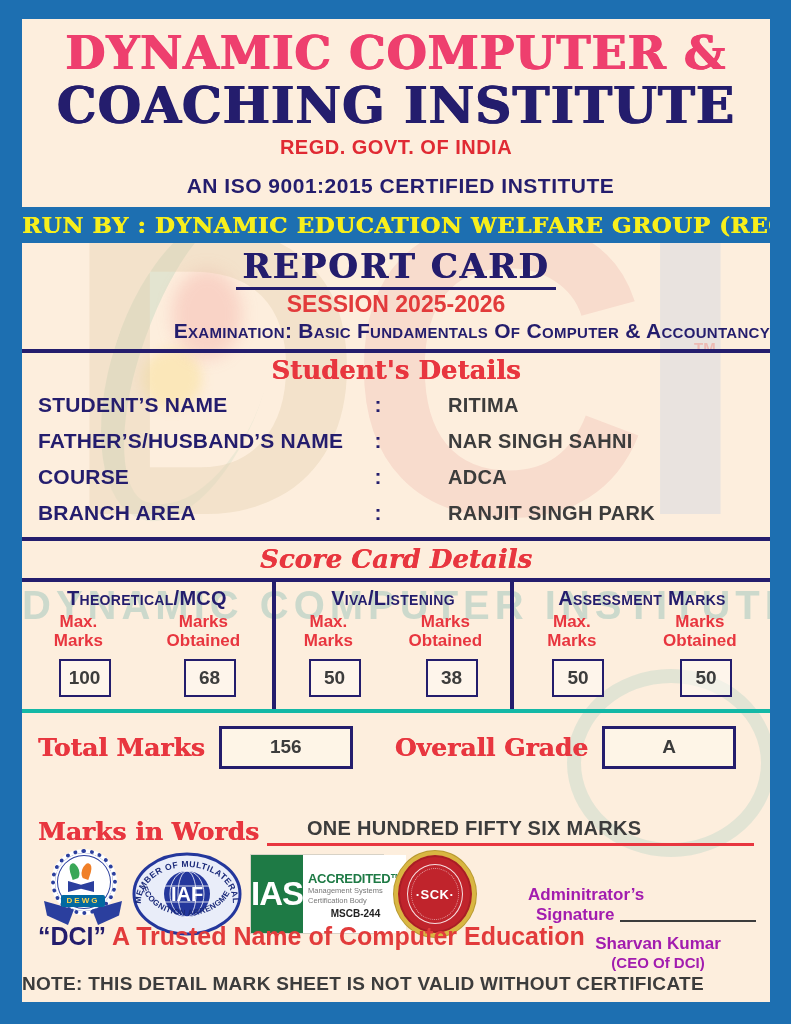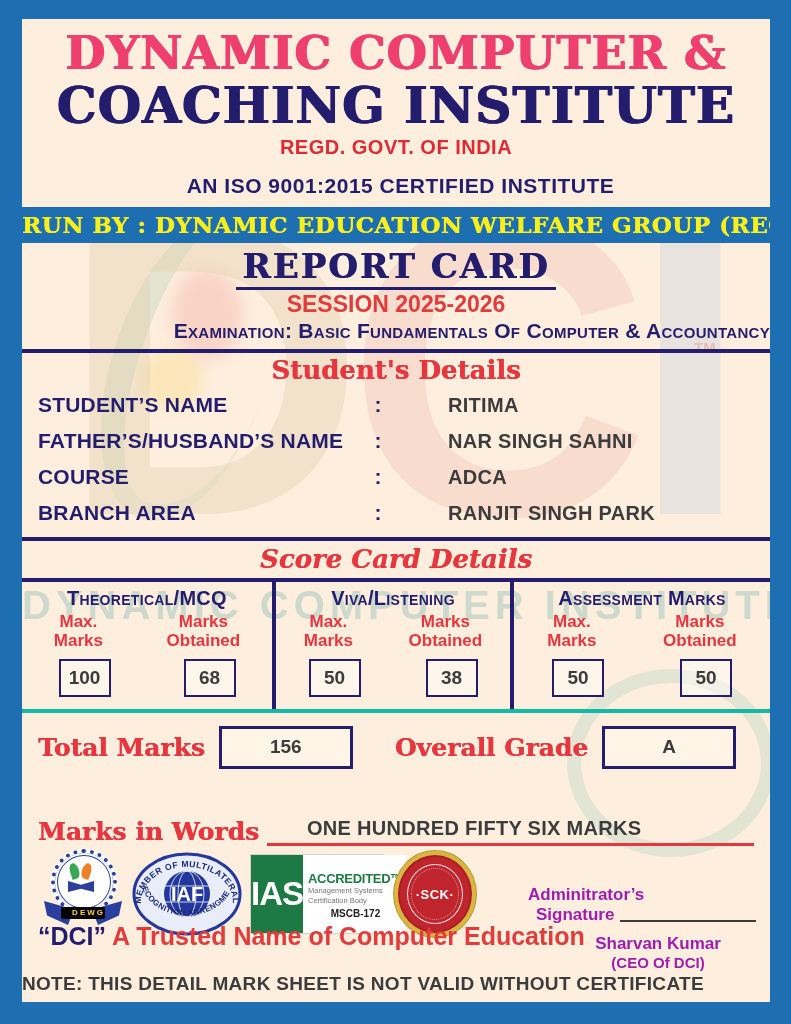--- a/index.html
+++ b/index.html
@@ -117,22 +117,22 @@
               border:4px dotted #2b3f9e;background:#fff;
               box-shadow:inset 0 0 0 2px #fff,inset 0 0 0 3px #2b3f9e;}
   .dewg .leaf{position:absolute;width:9px;height:16px;border-radius:50% 50% 50% 0;}
   .dewg .leaf.g{left:28px;top:14px;background:#3aa757;transform:rotate(-18deg);}
   .dewg .leaf.o{left:40px;top:14px;background:#f07f28;transform:rotate(18deg);border-radius:50% 50% 0 50%;}
   .dewg .book{position:absolute;left:26px;top:32px;width:26px;height:11px;background:#2b3f9e;
               clip-path:polygon(0 0,50% 35%,100% 0,100% 100%,50% 70%,0 100%);}
   .dewg .wing{position:absolute;top:52px;width:30px;height:24px;background:#2b3f9e;}
   .dewg .wing.l{left:2px;clip-path:polygon(0 0,100% 35%,80% 100%,10% 60%);}
   .dewg .wing.r{right:2px;clip-path:polygon(0 35%,100% 0,90% 60%,20% 100%);}
-  .dewg .banner{position:absolute;left:19px;top:58px;width:44px;height:12px;background:#000000;
-                color:#ffd24a;font-size:8px;font-weight:bold;text-align:right;line-height:12px;
+  .dewg .banner{position:absolute;left:19px;top:46px;width:44px;height:12px;background:#0369a1;
+                color:#ffd24a;font-size:8px;font-weight:bold;text-align:center;line-height:12px;
                 letter-spacing:2px;border-radius:2px;}
   
   .iaf{width:110px;height:84px;margin-left:8px;}
   
   .ias{display:flex;width:132px;height:78px;margin-left:8px;border:1px solid #d8d2c6;}
   .ias .green{width:62px;background:#1e7a45;color:#fff;font-weight:900;font-size:33px;
               display:flex;align-items:center;justify-content:center;letter-spacing:-1px;}
   .ias .white{flex:1;background:#fff;padding:5px 3px 3px 5px;display:flex;flex-direction:column;justify-content:center;}
   .ias .acc{color:#1e7a45;font-weight:900;font-size:13px;letter-spacing:-.3px;white-space:nowrap;}
   .ias .tiny{font-size:7.5px;color:#777;line-height:1.25;}
@@ -295,21 +295,21 @@
       <text font-size="8" font-weight="bold" fill="#1b2a7a" letter-spacing="0.4">
         <textPath href="#iafBot" startOffset="50%" text-anchor="middle">RECOGNITION ARRENGMENT</textPath>
       </text>
     </svg>
     <div class="ias">
       <div class="green">IAS</div>
       <div class="white">
         <div class="acc">ACCREDITED™</div>
         <div class="tiny">Management Systems</div>
         <div class="tiny">Certification Body</div>
-        <div class="code">MSCB-172</div>
+        <div class="code">MSCB-244</div>
       </div>
     </div>
     <div class="sck">
       <span class="txt">·SCK·</span>
     </div>
   </div>
 
   <div class="sig">
     <div class="l1">Adminitrator’s</div>
     <div class="l2">

